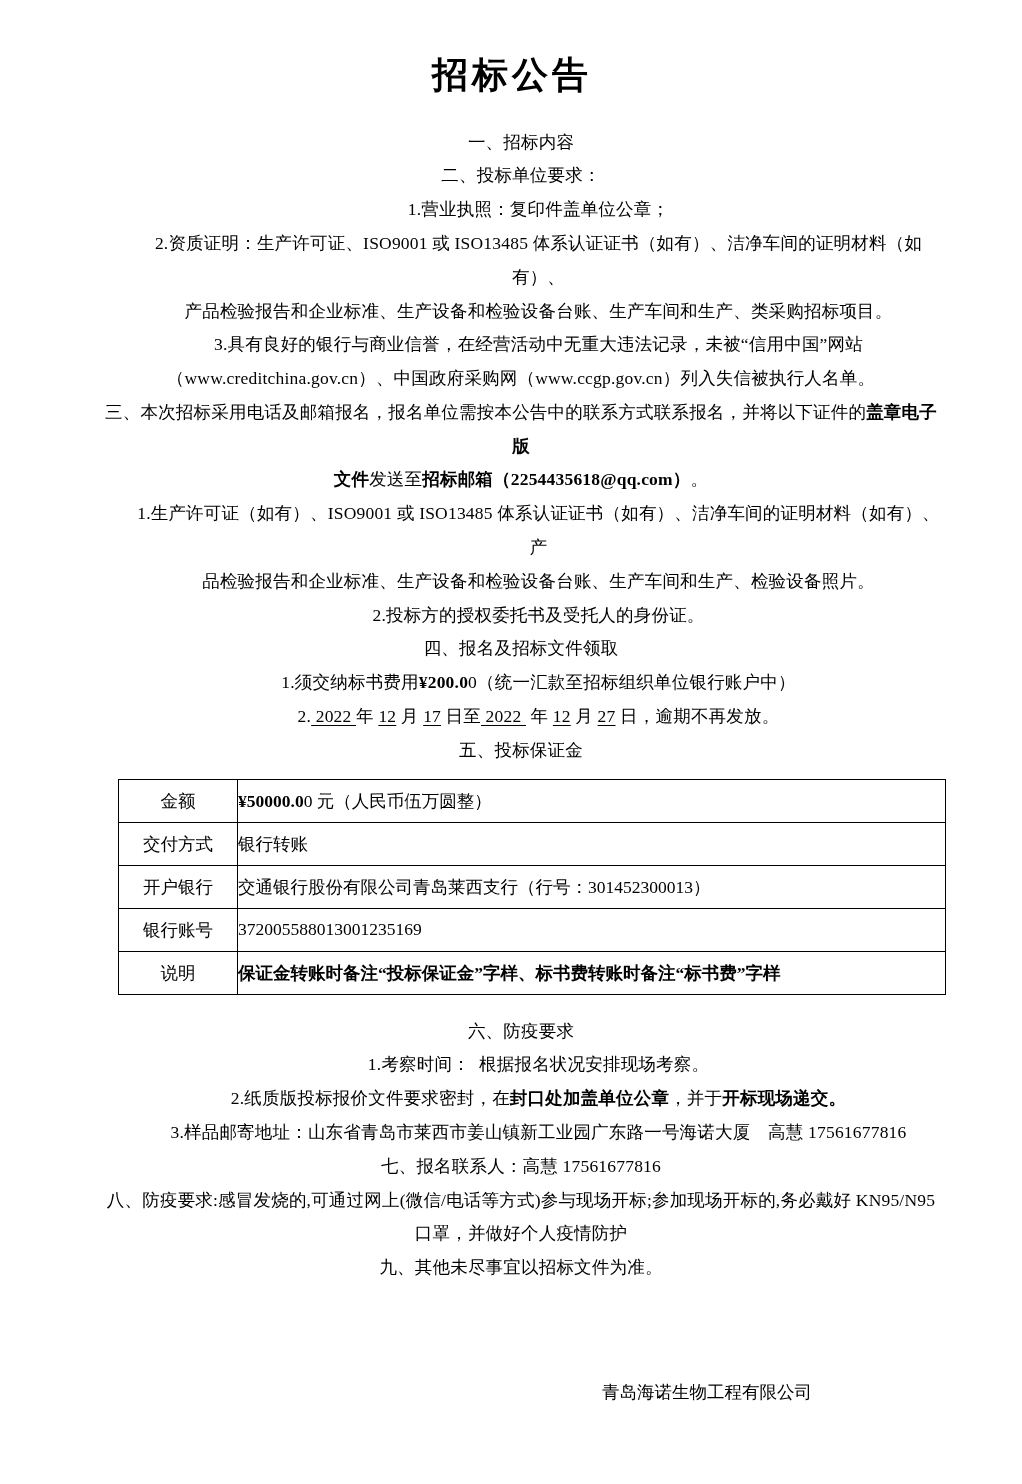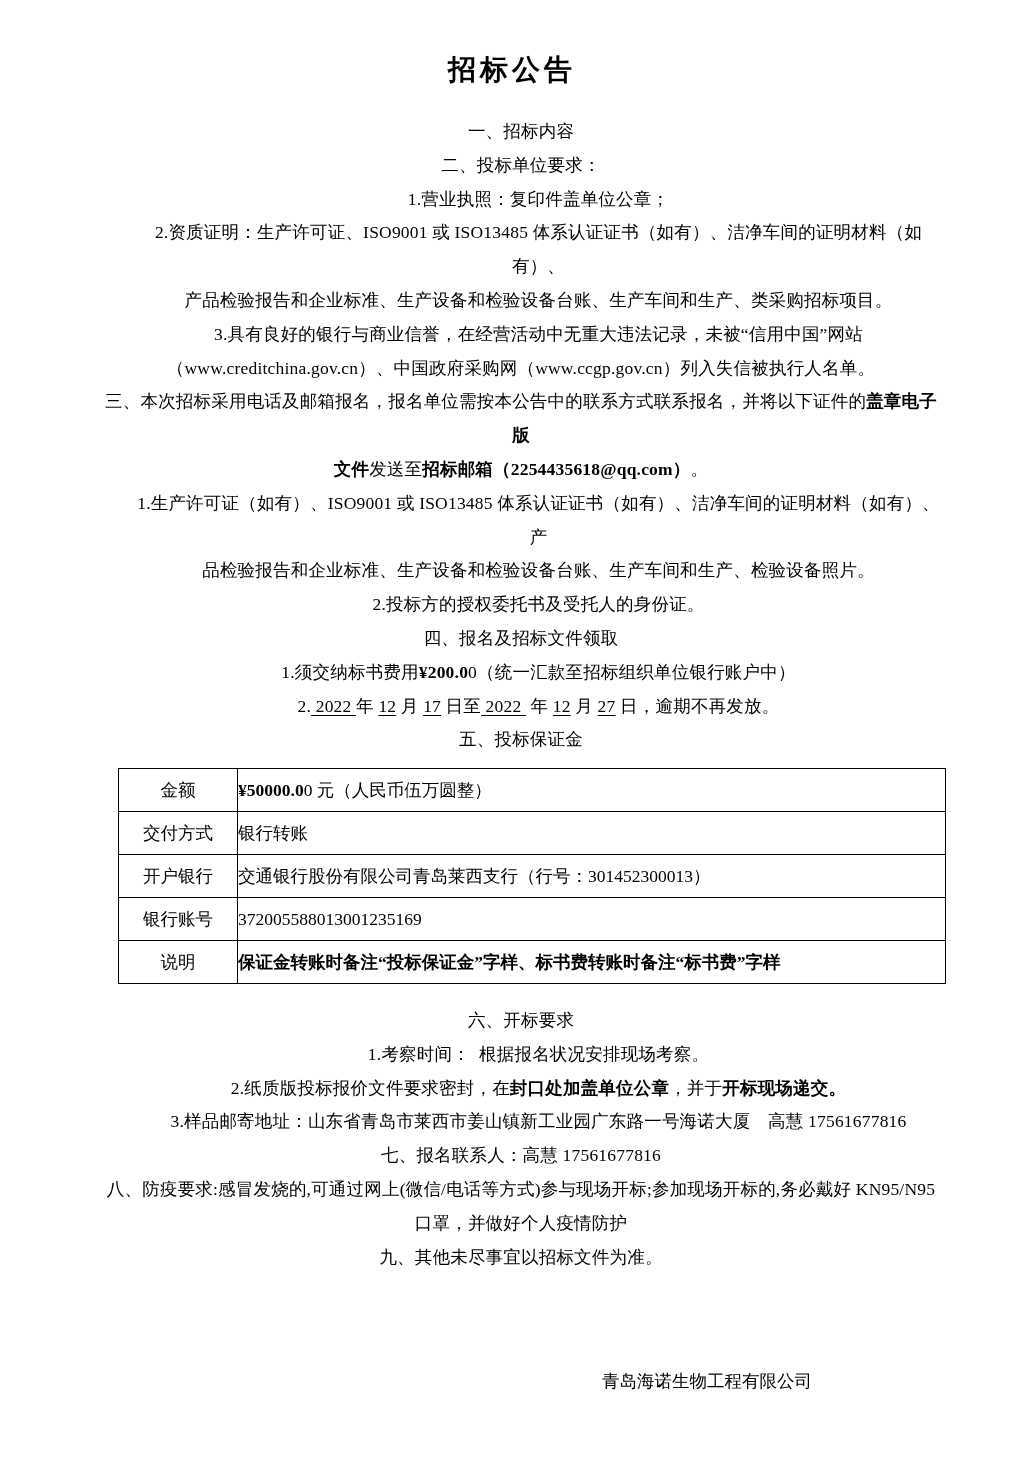--- a/index.html
+++ b/index.html
@@ -3,21 +3,21 @@
 <meta charset="utf-8">
 <style>
   html,body{margin:0;padding:0;background:#ffffff;}
   body{
     width:1022px;height:1484px;
     font-family:"Liberation Serif","DejaVu Serif",serif;
     color:#000000;overflow:hidden;
   }
   .doc{padding:52px 78px 0 98px;}
   .title{
-    text-align:center;font-size:28px;font-weight:bold;letter-spacing:4px;
+    text-align:center;font-size:36px;font-weight:bold;letter-spacing:4px;
     line-height:1.32;margin:0 0 26px -18px;
   }
   .line{
     font-size:17.5px;line-height:33.8px;white-space:pre-wrap;
     letter-spacing:0.2px;
     text-align:center;
   }
   .line.item{padding-left:35px;}
   .bold{font-weight:bold;}
   .ul{text-decoration:underline;text-underline-offset:3px;}
@@ -80,21 +80,21 @@
           <td class="cell-value"><span>372005588013001235169</span></td>
         </tr>
         <tr>
           <td class="cell-label">说明</td>
           <td class="cell-value"><span class="bold">保证金转账时备注“投标保证金”字样、标书费转账时备注“标书费”字样</span></td>
         </tr>
       </tbody>
   </table>
 
   <div>
-      <div class="line "><span>六、开标要求</span></div>
+      <div class="line "><span>六、防疫要求</span></div>
       <div class="line item"><span>1.考察时间：  根据报名状况安排现场考察。</span></div>
       <div class="line item"><span>2.纸质版投标报价文件要求密封，在</span><span class="bold">封口处加盖单位公章</span><span>，并于</span><span class="bold">开标现场递交。</span></div>
       <div class="line item"><span>3.样品邮寄地址：山东省青岛市莱西市姜山镇新工业园广东路一号海诺大厦　高慧 17561677816</span></div>
       <div class="line "><span>七、报名联系人：高慧 17561677816</span></div>
       <div class="line "><span>八、防疫要求:感冒发烧的,可通过网上(微信/电话等方式)参与现场开标;参加现场开标的,务必戴好 KN95/N95</span></div>
       <div class="line "><span>口罩，并做好个人疫情防护</span></div>
       <div class="line "><span>九、其他未尽事宜以招标文件为准。</span></div>
     </div>
 
   <div class="sig-block">

